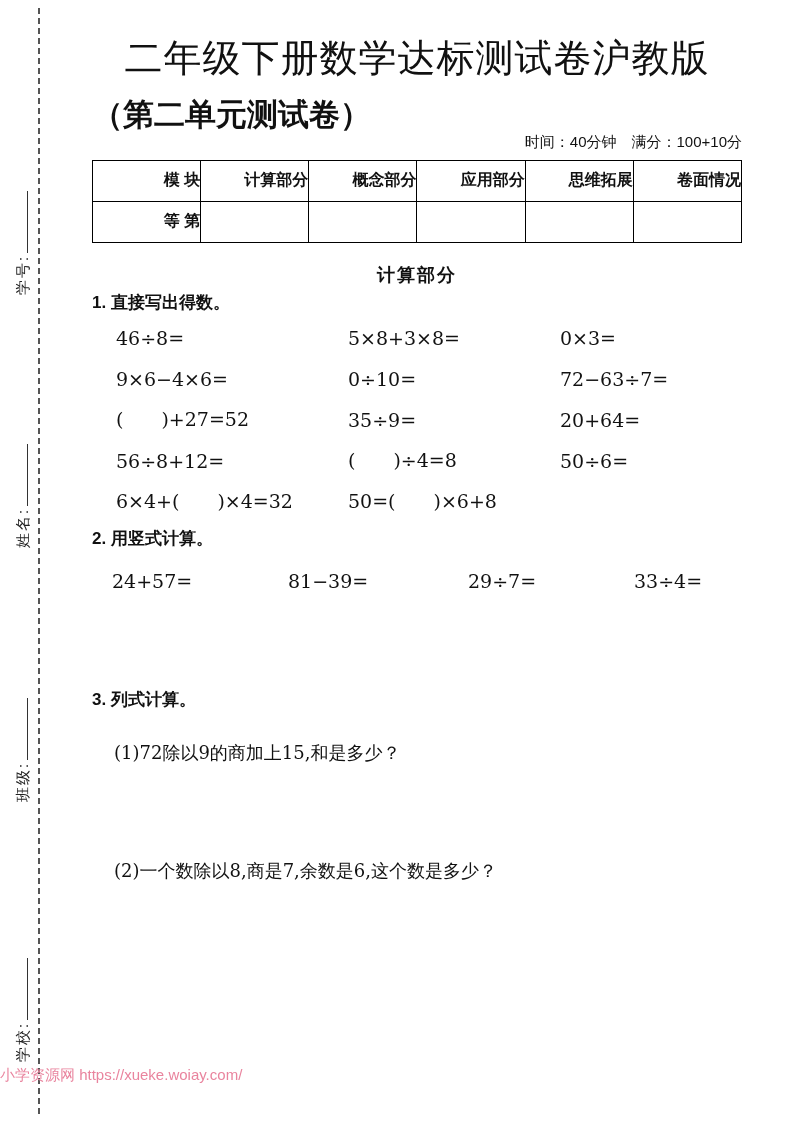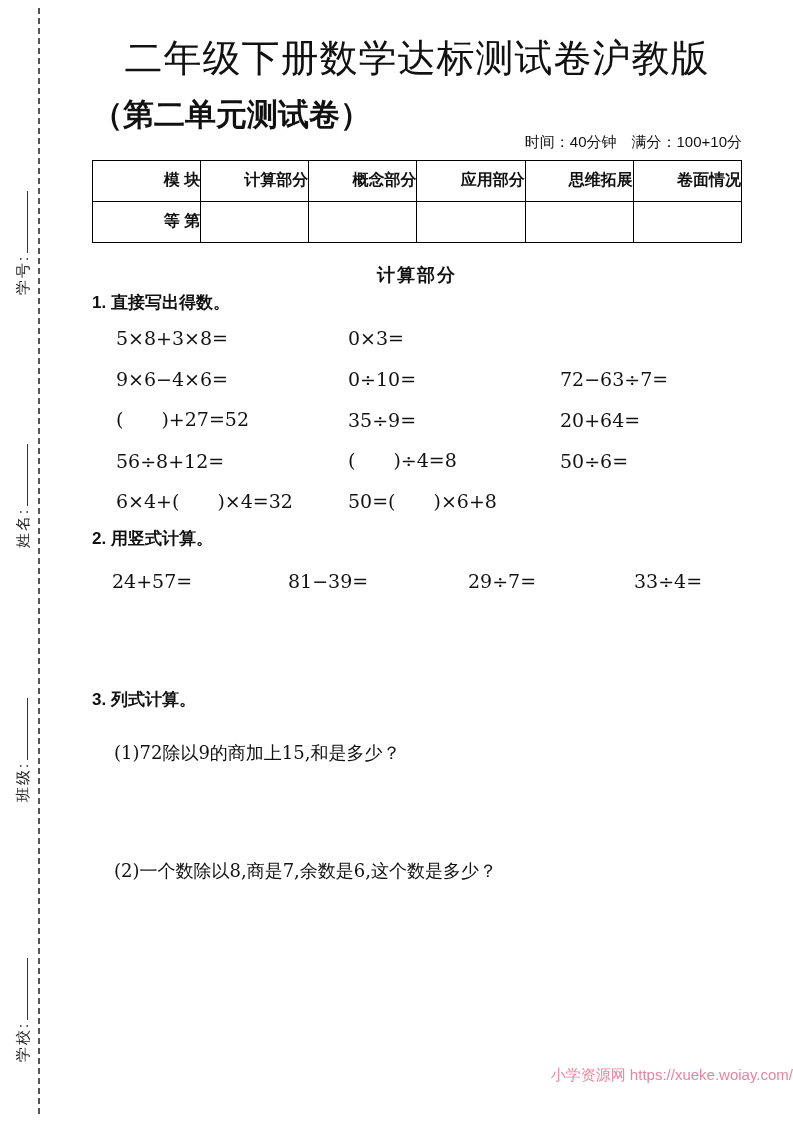--- a/index.html
+++ b/index.html
@@ -16,21 +16,21 @@
   .sec-title{margin-top:20px;text-align:center;font-weight:700;font-size:18px;letter-spacing:2px;}
   .q-label{margin-top:4px;font-weight:700;font-size:17px;}
   .expr-grid{margin-top:4px;padding-left:24px;}
   .expr-row{display:grid;grid-template-columns:232px 212px 1fr;height:41px;align-items:center;}
   .expr{font-family:"DejaVu Serif","Liberation Serif",serif;font-size:19px;white-space:pre;}
   .q2-row{display:grid;grid-template-columns:176px 180px 166px 1fr;padding-left:20px;margin-top:20px;}
   .q3-label{margin-top:96px;}
   .q3-item{font-family:"DejaVu Serif","Liberation Serif",serif;font-size:18px;padding-left:22px;white-space:pre;}
   .q3-item.first{margin-top:30px;}
   .q3-item.second{margin-top:94px;}
-  .footer-src{position:absolute;left:0;right:0;top:1066px;text-align:right;font-size:15px;color:#e9849e;}
+  .footer-src{position:absolute;left:0;right:0;top:1066px;text-align:left;font-size:15px;color:#e9849e;}
   .footer-page{position:absolute;left:0;right:0;top:1144px;text-align:center;font-size:13px;color:#0f766e;letter-spacing:1px;}
 </style>
 </head>
 <body>
 
 <div class="page">
 
   <div class="cut-line"></div>
 
   <div class="margin-label" style="top:295px">
@@ -71,20 +71,21 @@
         <td></td>
       </tr>
     </tbody>
       </table>
 
     <div class="sec-title">计算部分</div>
 
     <div class="q-label">1. 直接写出得数。</div>
     <div class="expr-grid">
       <div class="expr-row">
+        <span class="expr">46÷8=</span>
         <span class="expr">5×8+3×8=</span>
         <span class="expr">0×3=</span>
       </div>
       <div class="expr-row">
         <span class="expr">9×6−4×6=</span>
         <span class="expr">0÷10=</span>
         <span class="expr">72−63÷7=</span>
       </div>
       <div class="expr-row">
         <span class="expr">(　　)+27=52</span>

